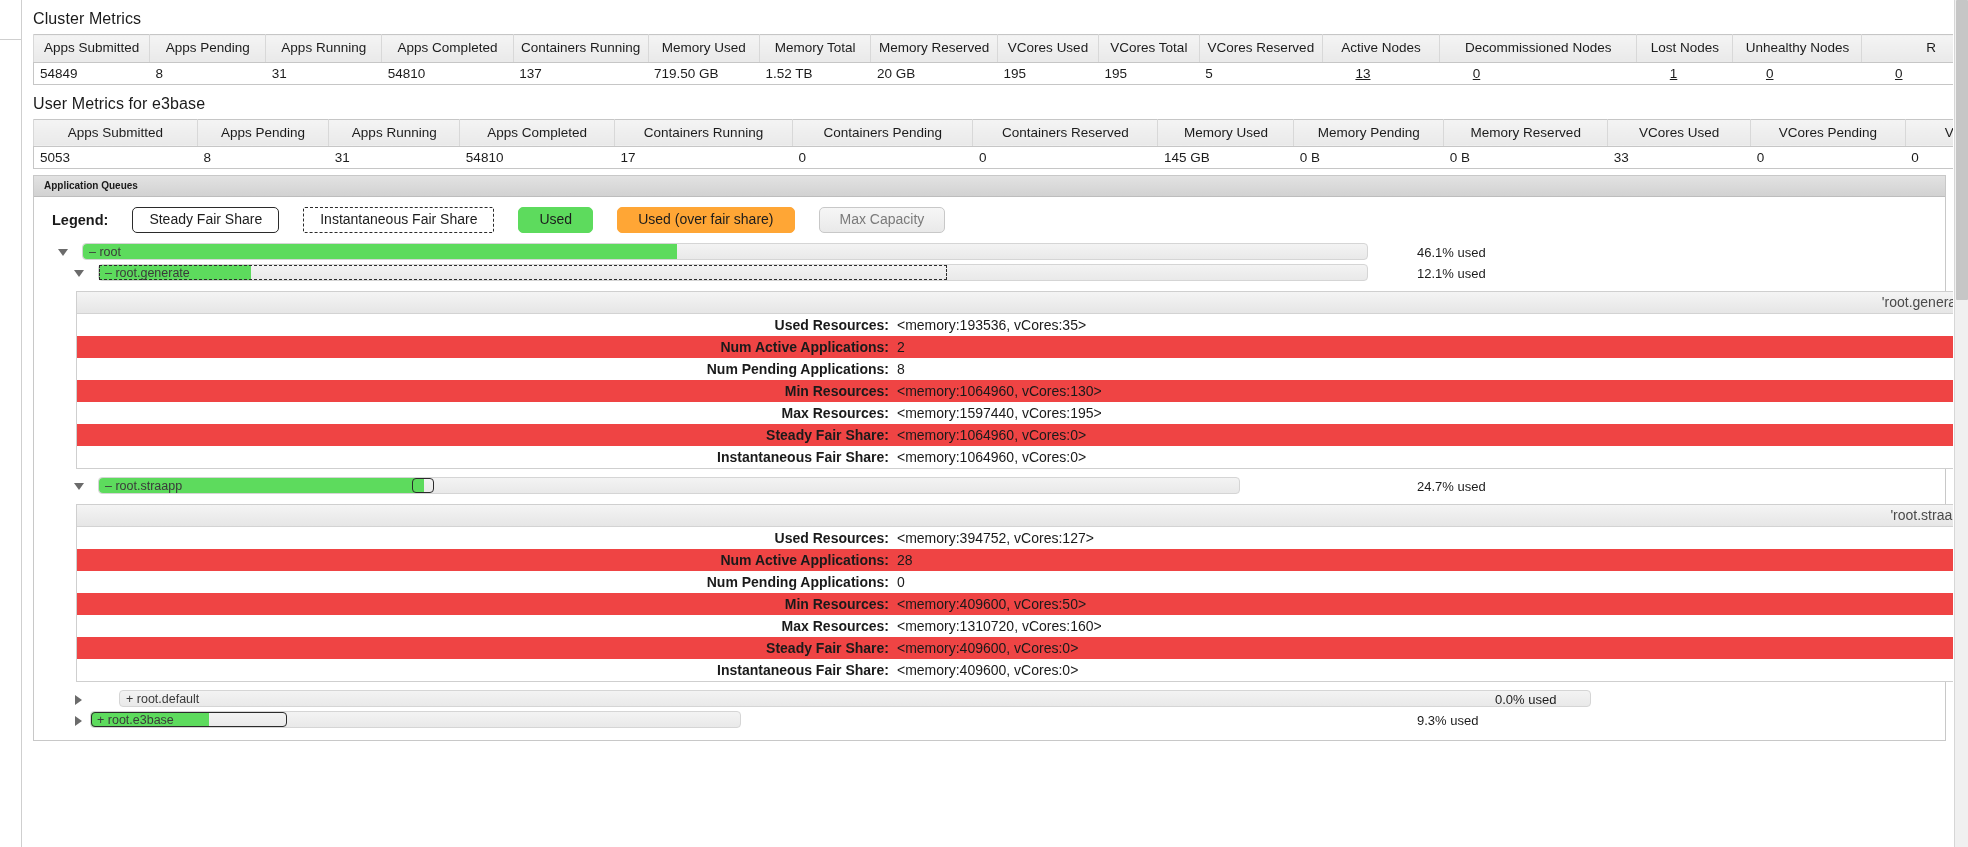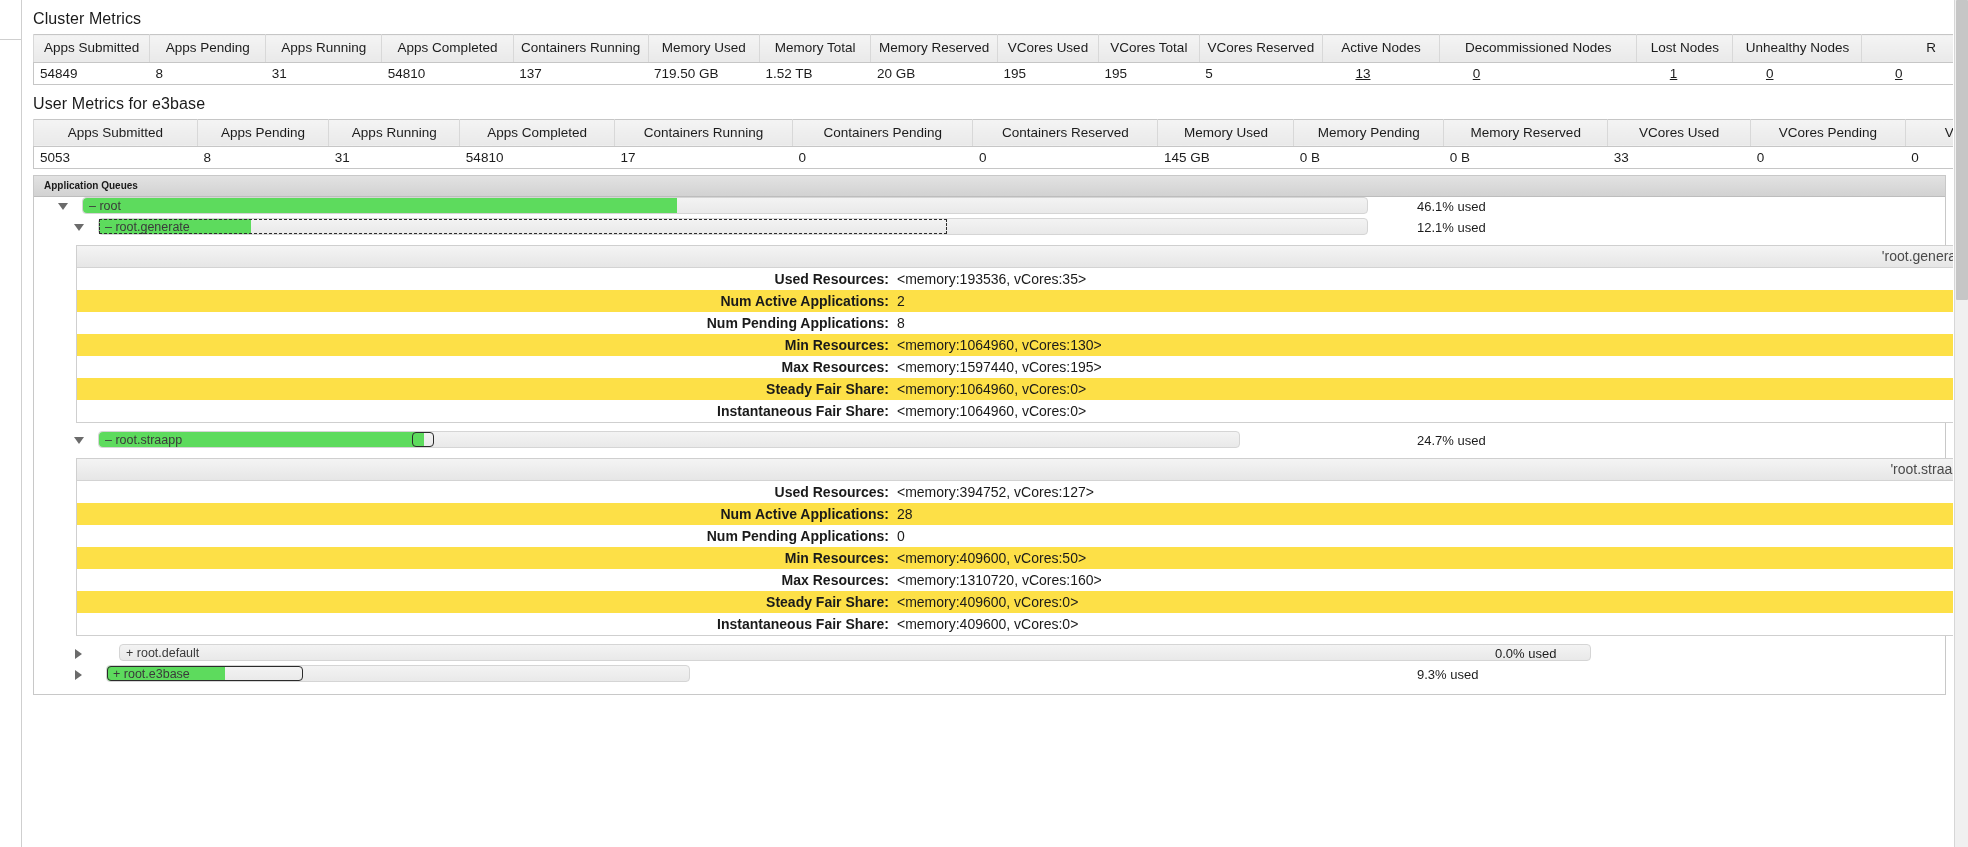--- a/index.html
+++ b/index.html
@@ -290,21 +290,21 @@
     white-space: nowrap;
     margin-top: 44px;
   }
   table.q-kv td.v {
     text-align: left;
     color: #1a1a1a;
     white-space: nowrap;
   }
   table.q-kv tr.alt td { background: #eeeefa; }
   table.q-kv tr td { background: #ffffff; }
-  table.q-kv tr.alt td { background: #fde047; }
+  table.q-kv tr.alt td { background: #ef4444; }
 
   
   .vscroll {
     position: absolute;
     right: 0; top: 0;
     width: 14px; height: 847px;
     background: #f0f0f0;
     border-left: 1px solid #d6d6d6;
   }
   .vscroll-thumb {
@@ -450,20 +450,28 @@
             </tr>
         </tbody>
       </table>
     </div>
 
     <div class="panel">
       <div class="panel-head">Application Queues</div>
 
       <div class="panel-body">
 
+        <div class="legend-row">
+          <span class="legend-label">Legend:</span>
+          <span class="lg lg-steady">Steady Fair Share</span>
+          <span class="lg lg-inst">Instantaneous Fair Share</span>
+          <span class="lg lg-used">Used</span>
+          <span class="lg lg-over">Used (over fair share)</span>
+          <span class="lg lg-max">Max Capacity</span>
+        </div>
 
         <div id="queue-list">
             <div class="q-row">
               <span class="q-arrow open" style="left: 24px;"></span>
               <div class="q-track" style="left: 48px; width: 1286px;">
                 <div class="q-used" style="width: 594px;"></div>
                 <span class="q-label">– root</span>
               </div>
               <span class="q-pct" style="left: 1383px;">46.1% used</span>
             </div>
@@ -561,21 +569,21 @@
             </div>
             <div class="q-row">
               <span class="q-arrow closed" style="left: 40px;"></span>
               <div class="q-track" style="left: 64px; width: 1472px; margin-left: 21px;">
                 <span class="q-label">+ root.default</span>
               </div>
               <span class="q-pct" style="left: 1461px;">0.0% used</span>
             </div>
             <div class="q-row">
               <span class="q-arrow closed" style="left: 40px;"></span>
-              <div class="q-track" style="left: 72px; width: 584px;">
+              <div class="q-track" style="left: 56px; width: 651px;">
                 <div class="q-used" style="width: 118px;"></div>
                 <div class="q-steady" style="width: 196px;"></div>
                 <span class="q-label">+ root.e3base</span>
               </div>
               <span class="q-pct" style="left: 1383px;">9.3% used</span>
             </div>
           </div>
 
       </div>
     </div>

